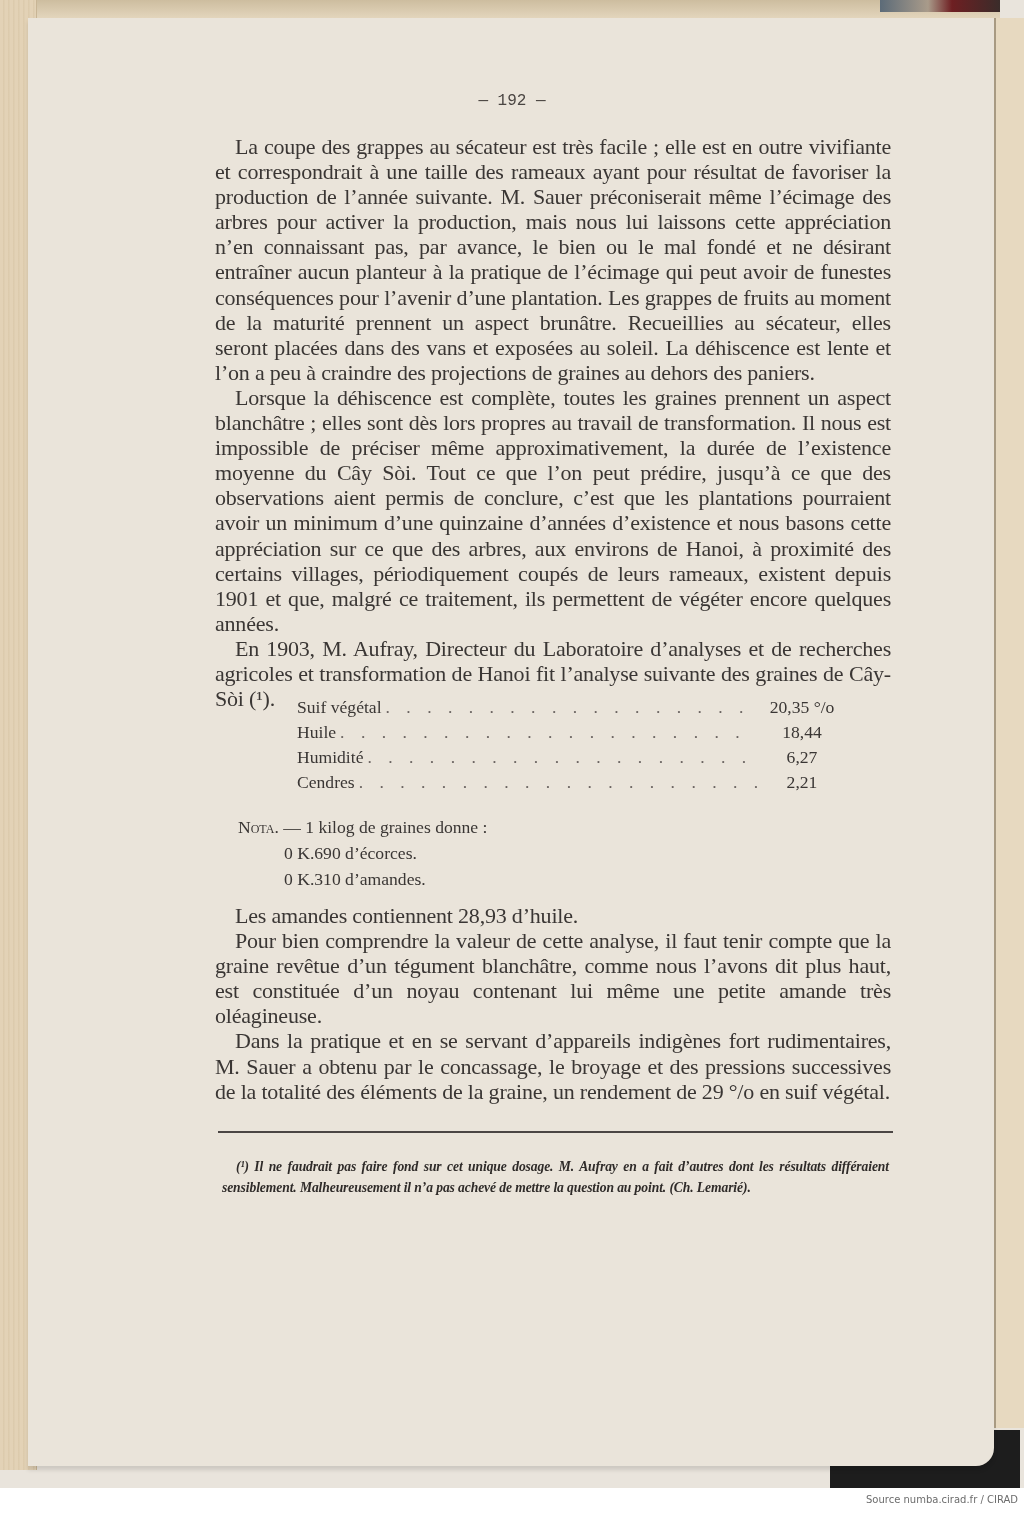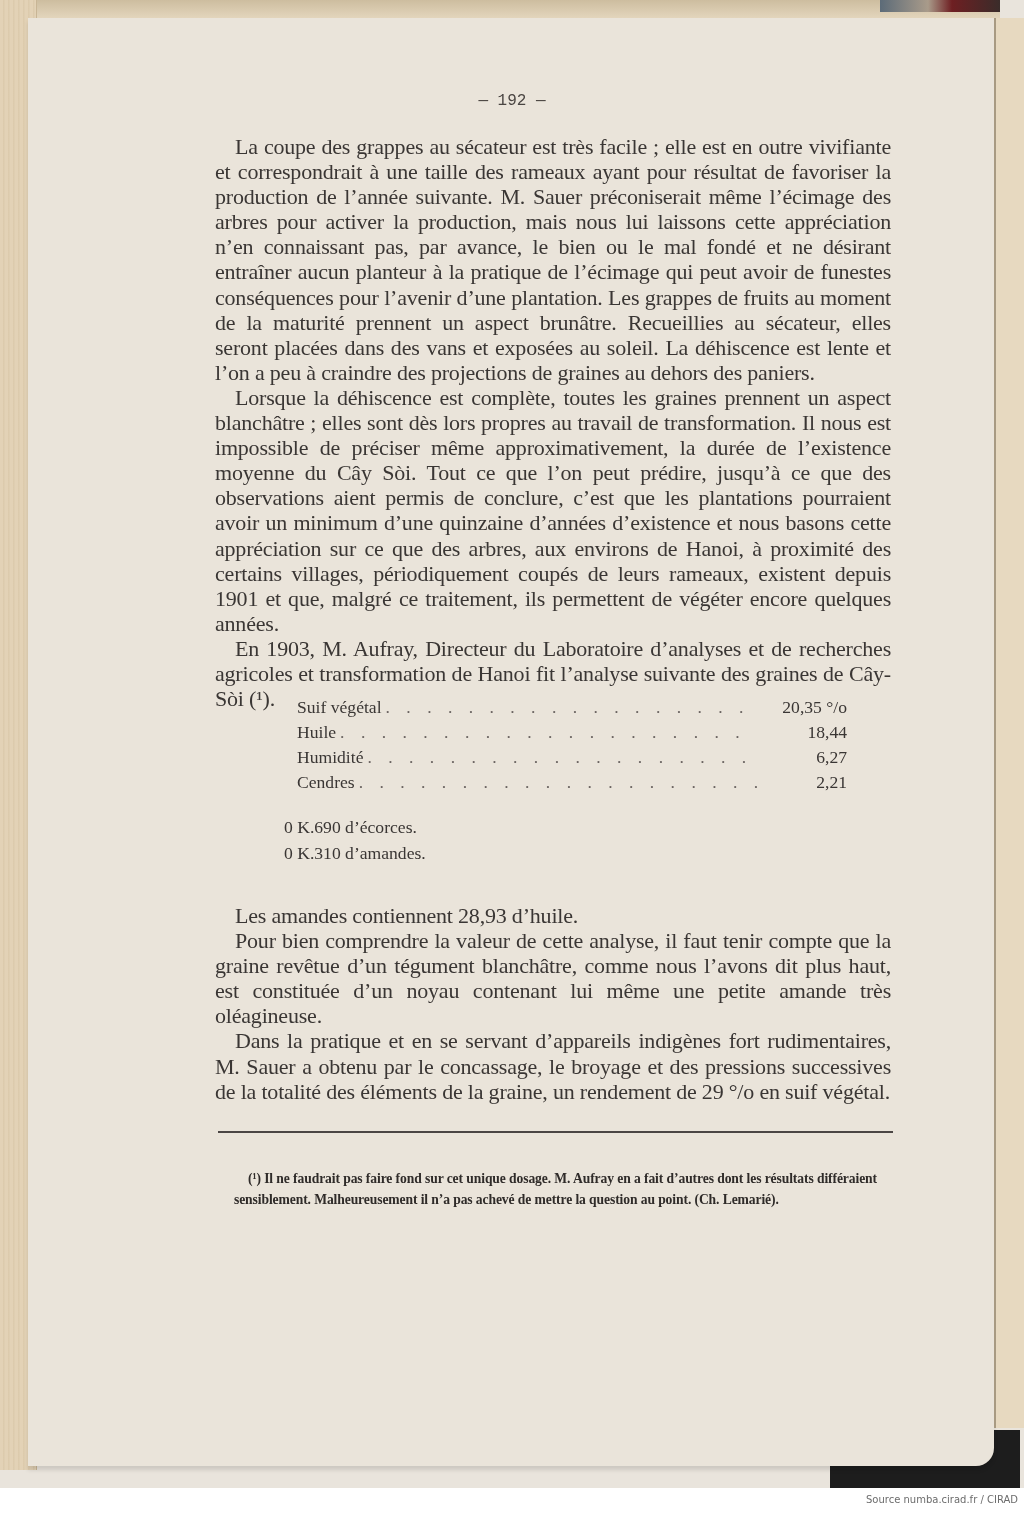--- a/index.html
+++ b/index.html
@@ -54,35 +54,35 @@
     font-size: 16px; color: #4a4542; font-family: Liberation Mono, monospace;
   }
   .para { margin: 0; text-indent: 20px; }
   .table {
     position: absolute; left: 297px; top: 695px; width: 550px;
     font-size: 17.6px; line-height: 25px; color: #3a3634;
   }
   .row { display: flex; align-items: baseline; }
   .row .lbl { white-space: nowrap; }
   .row .dots { flex: 1; overflow: hidden; white-space: nowrap; letter-spacing: 6px; padding: 0 4px; color: #6a6360; }
-  .row .val { width: 90px; text-align: right; white-space: nowrap; }
+  .row .val { width: 90px; text-align: center; white-space: nowrap; }
   .nota {
     position: absolute; left: 238px; top: 814px; font-size: 17.6px; line-height: 26px; color: #3a3634;
   }
   .nota .head { font-variant: small-caps; }
   .nota .sub { padding-left: 46px; }
   .rule {
     position: absolute; left: 218px; top: 1131px; width: 675px; height: 2px; background: #4b4644;
   }
   .footnote {
     position: absolute; left: 218px; top: 1152px; width: 675px;
     font-size: 13.6px; line-height: 21px; color: #2f2b29; text-align: justify;
     font-weight: bold; letter-spacing: -0.1px;
   }
-  .footnote p { margin: 16px; text-indent: 14px; }
+  .footnote p { margin: 4px; text-indent: 14px; font-style: italic; }
   .source {
     position: absolute; right: 6px; top: 1494px;
     font-family: "DejaVu Sans", sans-serif; font-size: 10px; color: #6c6c6c;
   }
 </style>
 </head>
 <body>
 
 <div class="scan-bg"></div>
 <div class="top-edge"></div>
@@ -117,20 +117,23 @@
     <span class="val">6,27</span>
   </div>
   <div class="row">
     <span class="lbl">Cendres</span>
     <span class="dots">. . . . . . . . . . . . . . . . . . . . . .</span>
     <span class="val">2,21</span>
   </div>
 </div>
 
 <div class="nota">
+  <div>
+    <span class="head">Nota.</span><span> — 1 kilog de graines donne :</span>
+  </div>
   <div class="sub">0 K.690 d’écorces.</div>
   <div class="sub">0 K.310 d’amandes.</div>
 </div>
 
 <div class="text" style="top:903px;">
   <p class="para">Les amandes contiennent 28,93 d’huile.</p>
   <p class="para">Pour bien comprendre la valeur de cette analyse, il faut tenir compte que la graine revêtue d’un tégument blanchâtre, comme nous l’avons dit plus haut, est constituée d’un noyau contenant lui même une petite amande très oléagineuse.</p>
   <p class="para">Dans la pratique et en se servant d’appareils indigènes fort rudimentaires, M. Sauer a obtenu par le concassage, le broyage et des pressions successives de la totalité des éléments de la graine, un rendement de 29 °/o en suif végétal.</p>
 </div>
 

